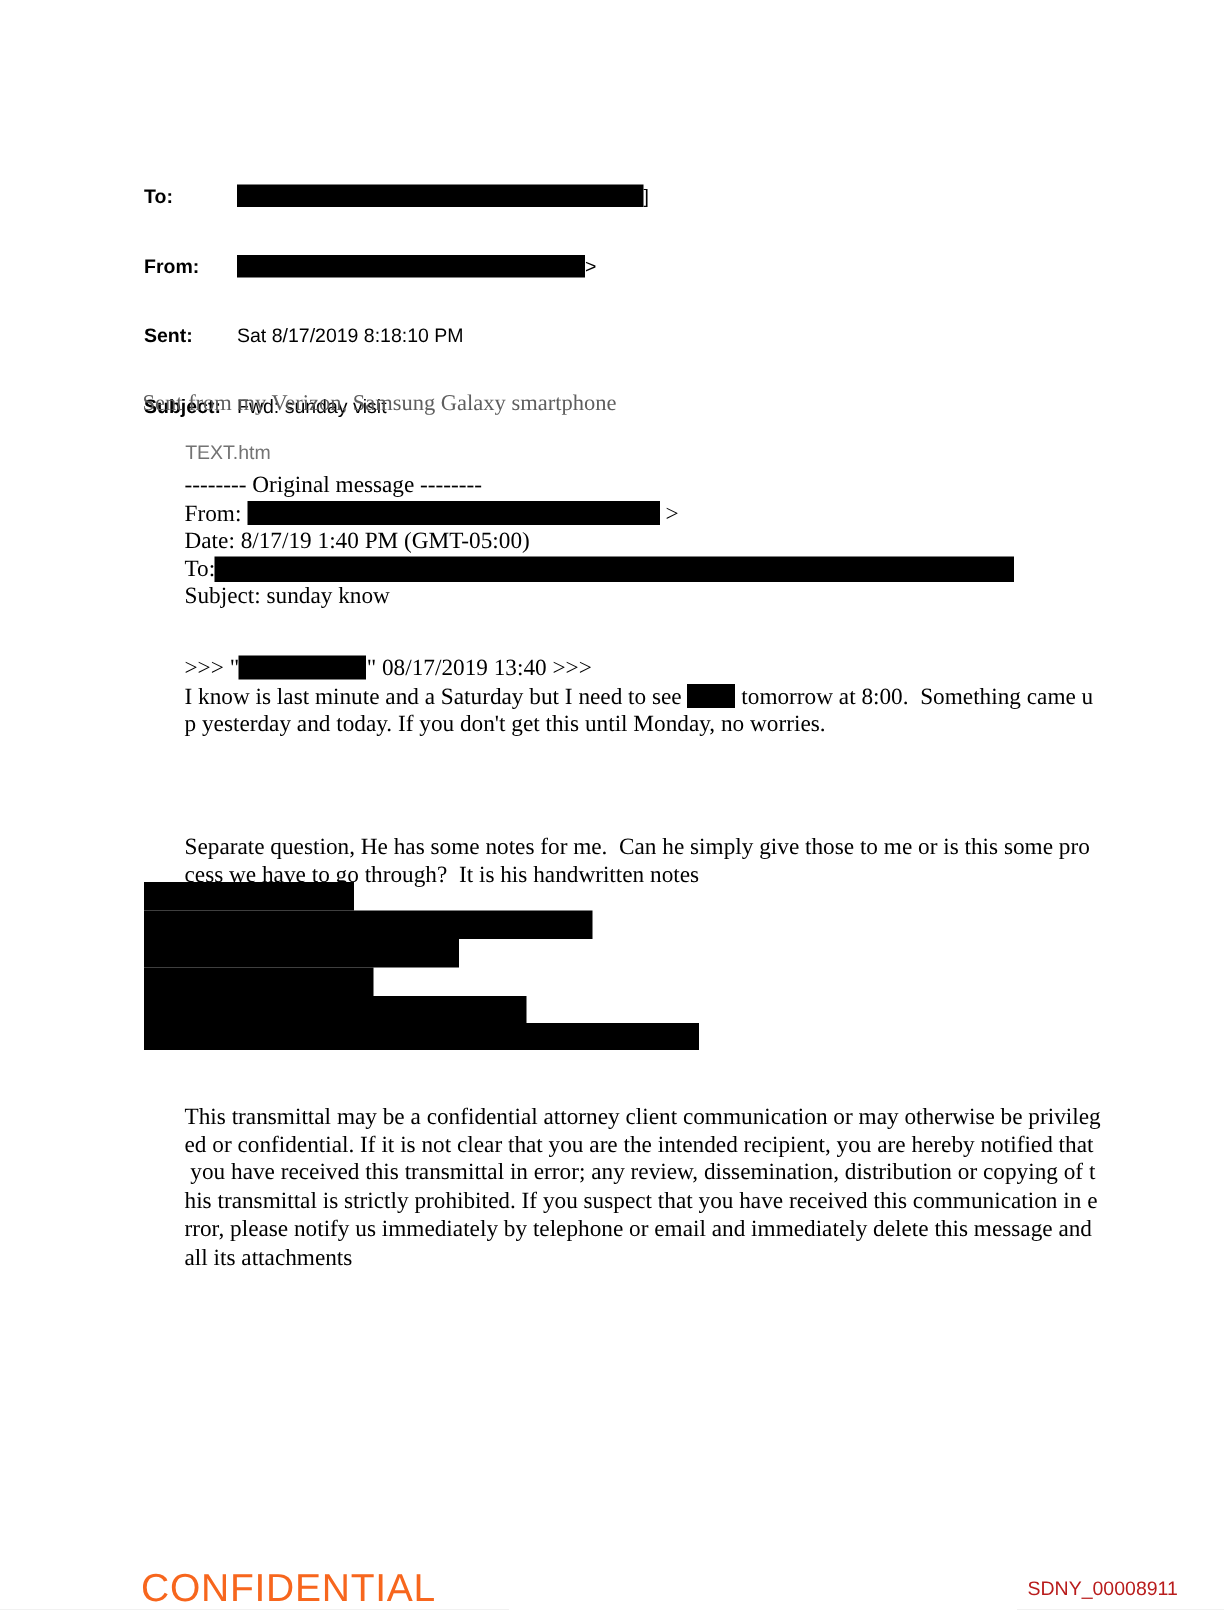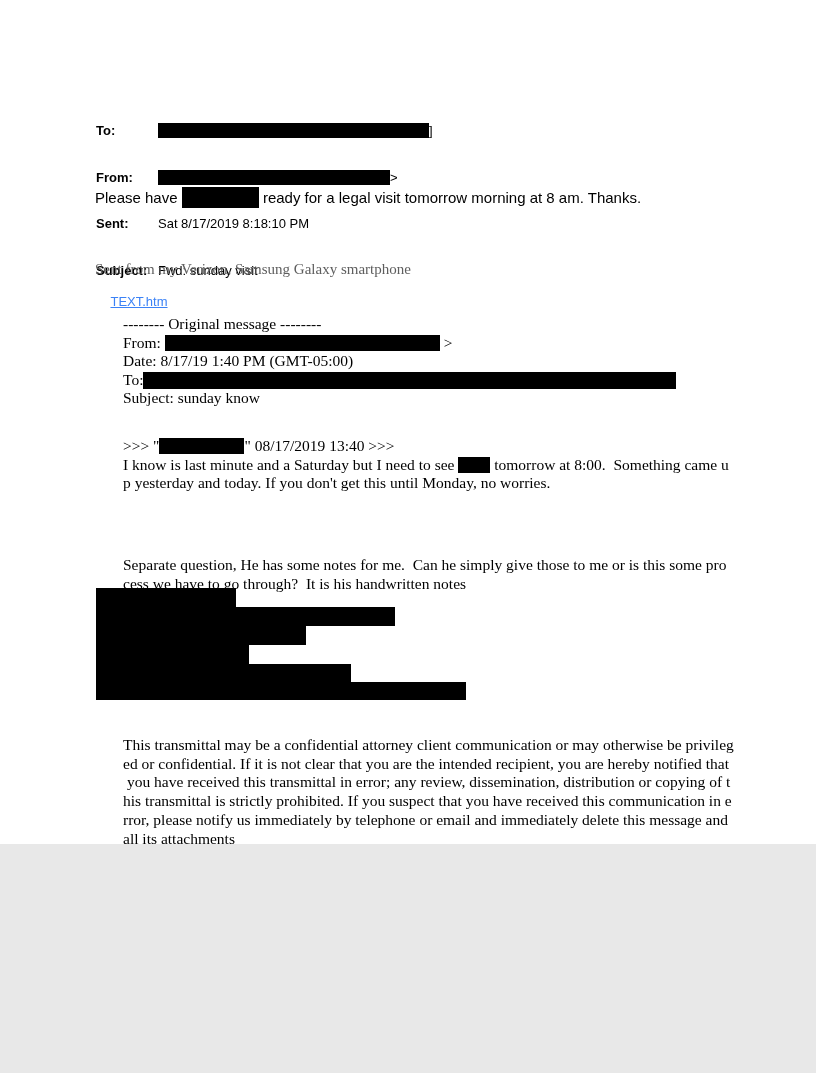--- a/index.html
+++ b/index.html
@@ -1,38 +1,39 @@
 <!DOCTYPE html>
 <html><head>
 <meta charset="utf-8">
 <style>
   * { margin:0; padding:0; box-sizing:border-box; }
   html,body { background:#e8e8e8; }
   .page {
     position:relative;
-    width:816px; height:844px;
+    width:816px; height:1073px;
     margin:0 auto;
     background:#ffffff;
     overflow:hidden;
     color:#000;
   }
   
   .mail-header {
     position:absolute; left:96px; top:92px;
     font-family:"Liberation Sans", sans-serif;
     font-size:13px; line-height:15.5px;
     white-space:pre;
   }
   .hrow { display:flex; }
   .hlabel { font-weight:bold; width:62px; flex:0 0 62px; }
   .hvalue { }
   .attach-link {
     display:inline-block; margin-top:0px;
-    color:#3b82f6; text-decoration:underline;
+    color:#737373; 
     cursor:pointer;
+    margin-left:13px;
   }
   
   .bar { display:inline-block; background:#000; }
   .bar-hdr-to   { width:271px; height:15px; vertical-align:-3px; }
   .bar-hdr-from { width:232px; height:15px; vertical-align:-3px; }
   .bar-body     { width:77px;  height:21px; vertical-align:-5px; }
   .bar-ofrom    { width:275px; height:16px; vertical-align:-3px; }
   .bar-oto      { width:533px; height:17px; vertical-align:-4px; }
   .bar-quote    { width:85px;  height:16px; vertical-align:-3px; }
   .bar-see      { width:32px;  height:16px; vertical-align:-3px; }
@@ -95,21 +96,20 @@
       <span class="hlabel">Sent:</span>
       <span class="hvalue">Sat 8/17/2019 8:18:10 PM</span>
     </div>
     <div class="hrow">
       <span class="hlabel">Subject:</span>
       <span class="hvalue">Fwd: sunday visit</span>
     </div>
     <a class="attach-link">TEXT.htm</a>
   </div>
 
-  <div class="body-line"><span>Please have </span><span class="bar bar-body"></span><span> ready for a legal visit tomorrow morning at 8 am. Thanks.</span></div>
 
   <div class="signature">Sent from my Verizon, Samsung Galaxy smartphone</div>
 
   <div class="serif-block orig-block"><div>-------- Original message --------</div><div><span>From: </span><span class="bar bar-ofrom"></span><span> &gt;</span></div><div>Date: 8/17/19 1:40 PM (GMT-05:00)</div><div><span>To:</span><span class="bar bar-oto"></span></div><div>Subject: sunday know</div></div>
 
   <div class="serif-block quote-block"><div><span>&gt;&gt;&gt; "</span><span class="bar bar-quote"></span><span>" 08/17/2019 13:40 &gt;&gt;&gt;</span></div><div><span>I know is last minute and a Saturday but I need to see </span><span class="bar bar-see"></span><span> tomorrow at 8:00.  Something came u
 p yesterday and today. If you don't get this until Monday, no worries.</span></div></div>
 
   <div class="serif-block sep-q">Separate question, He has some notes for me.  Can he simply give those to me or is this some pro
 cess we have to go through?  It is his handwritten notes</div>

